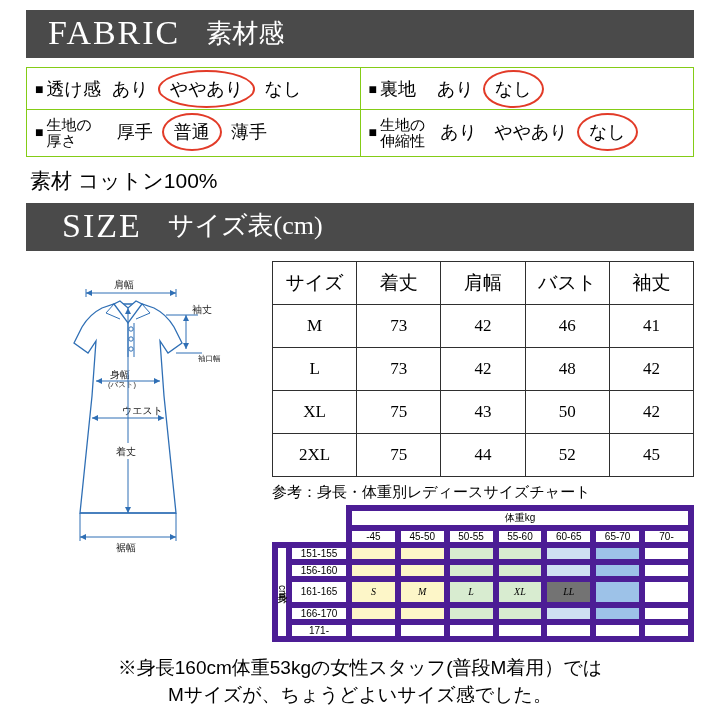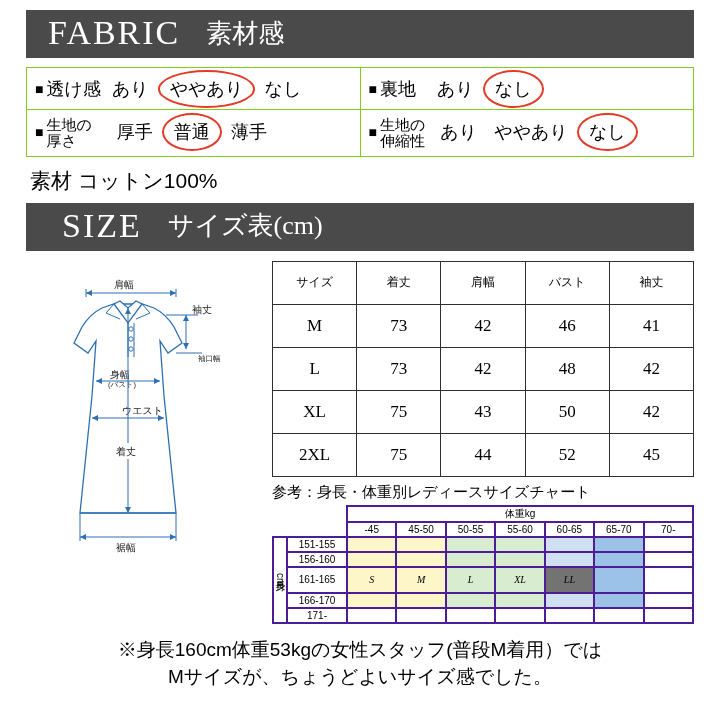--- a/index.html
+++ b/index.html
@@ -90,38 +90,38 @@
     font-family: "Liberation Sans", sans-serif;
   }
   table.size th, table.size td {
     border: 1px solid #2f2f2f;
     text-align: center;
     font-size: 17px;
     height: 43px;
     font-weight: normal;
     font-family: "Liberation Serif", serif;
   }
-  table.size th { font-family: "Liberation Sans", sans-serif; font-size: 12px; }
+  table.size th { font-family: "Liberation Sans", sans-serif; font-size: 19px; }
 
   .ref-label {
     margin-top: 6px;
     font-size: 15px;
     font-family: "Liberation Sans", sans-serif;
   }
 
   
   table.chart {
     border-collapse: collapse;
     table-layout: fixed;
     width: 100%;
     margin-top: 3px;
     font-family: "Liberation Sans", sans-serif;
   }
   table.chart td, table.chart th {
-    border: 2px solid #4c1d95;
+    border: 6px solid #4c1d95;
     font-size: 10px;
     font-weight: normal;
     text-align: center;
     height: 15px;
     padding: 0;
   }
   .chart-top { font-size: 11px; }
   .cell-let {
     font-family: "Liberation Serif", serif;
     font-style: italic;

